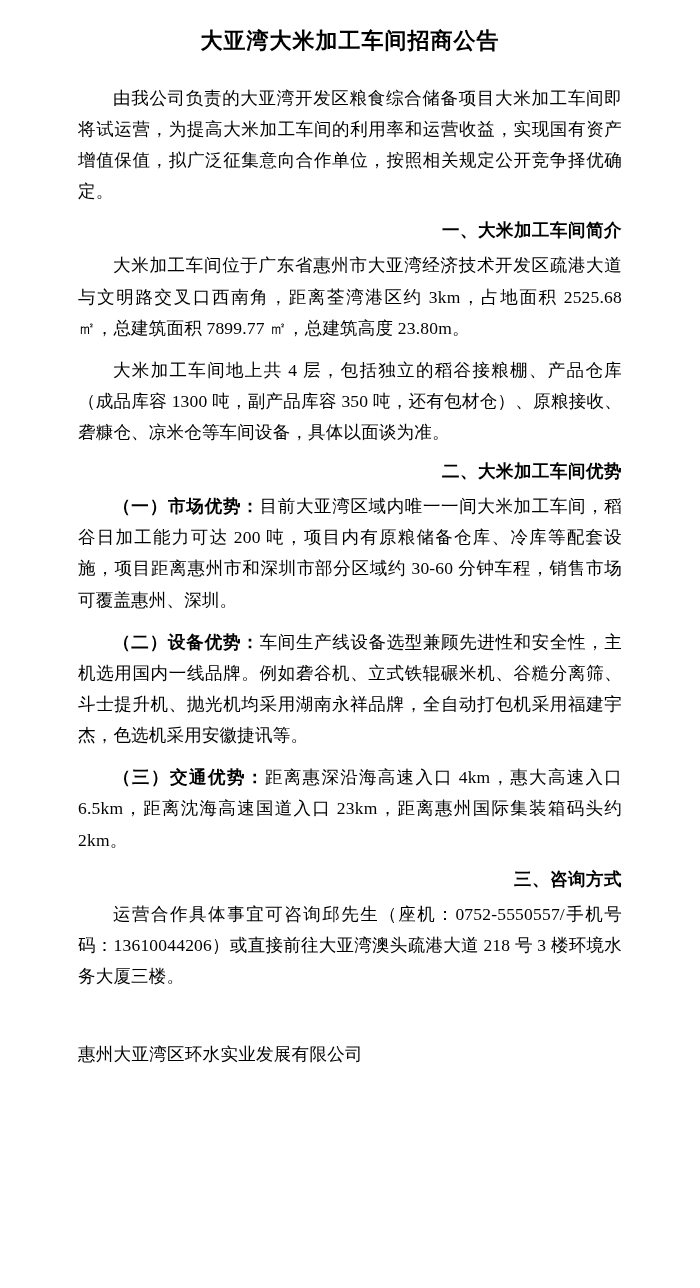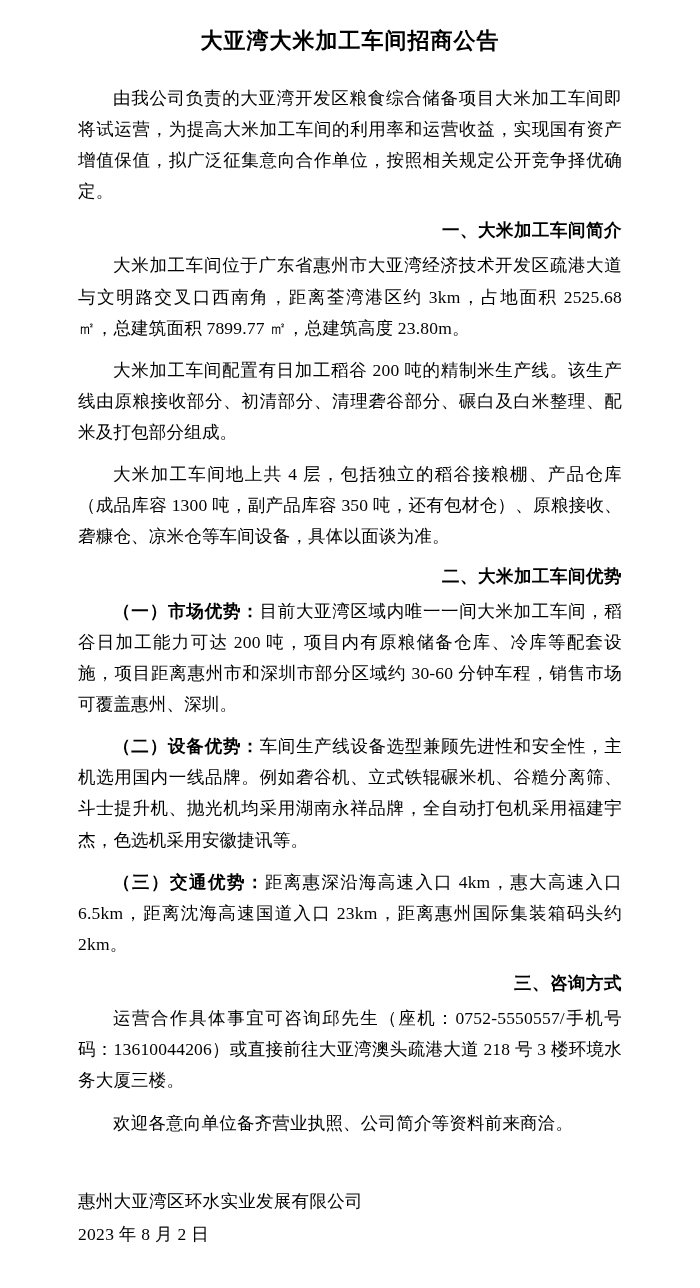--- a/index.html
+++ b/index.html
@@ -72,33 +72,30 @@
 <body>
 
 <div class="page">
 
   <h1 class="doc-title">大亚湾大米加工车间招商公告</h1>
 
   <p class="body-para">由我公司负责的大亚湾开发区粮食综合储备项目大米加工车间即将试运营，为提高大米加工车间的利用率和运营收益，实现国有资产增值保值，拟广泛征集意向合作单位，按照相关规定公开竞争择优确定。</p>
 
   <h2 class="section-head">一、大米加工车间简介</h2>
   <p class="body-para">大米加工车间位于广东省惠州市大亚湾经济技术开发区疏港大道与文明路交叉口西南角，距离荃湾港区约 3km，占地面积 2525.68 ㎡，总建筑面积 7899.77 ㎡，总建筑高度 23.80m。</p>
-  <p class="body-para">大米加工车间配置有日加工稻谷 200 吨的精制米生产线。该生产线由原粮接收部分、初清部分、清理砻谷部分、碾白及白米整理、配米及打包部分组成。</p>
   <p class="body-para">大米加工车间地上共 4 层，包括独立的稻谷接粮棚、产品仓库（成品库容 1300 吨，副产品库容 350 吨，还有包材仓）、原粮接收、砻糠仓、凉米仓等车间设备，具体以面谈为准。</p>
 
   <h2 class="section-head">二、大米加工车间优势</h2>
 
   <p class="body-para"><span class="sub-head-inline">（一）市场优势：</span><span>目前大亚湾区域内唯一一间大米加工车间，稻谷日加工能力可达 200 吨，项目内有原粮储备仓库、冷库等配套设施，项目距离惠州市和深圳市部分区域约 30-60 分钟车程，销售市场可覆盖惠州、深圳。</span></p>
 
   <p class="body-para"><span class="sub-head-inline">（二）设备优势：</span><span>车间生产线设备选型兼顾先进性和安全性，主机选用国内一线品牌。例如砻谷机、立式铁辊碾米机、谷糙分离筛、斗士提升机、抛光机均采用湖南永祥品牌，全自动打包机采用福建宇杰，色选机采用安徽捷讯等。</span></p>
 
   <p class="body-para"><span class="sub-head-inline">（三）交通优势：</span><span>距离惠深沿海高速入口 4km，惠大高速入口 6.5km，距离沈海高速国道入口 23km，距离惠州国际集装箱码头约 2km。</span></p>
 
   <h2 class="section-head">三、咨询方式</h2>
   <p class="body-para">运营合作具体事宜可咨询邱先生（座机：0752-5550557/手机号码：13610044206）或直接前往大亚湾澳头疏港大道 218 号 3 楼环境水务大厦三楼。</p>
-  <p class="body-para">欢迎各意向单位备齐营业执照、公司简介等资料前来商洽。</p>
 
   <div class="signature">
     <div class="sign-line">惠州大亚湾区环水实业发展有限公司</div>
-    <div class="sign-line date">2023 年 8 月 2 日</div>
   </div>
 
 </div>
 
 </body></html>

